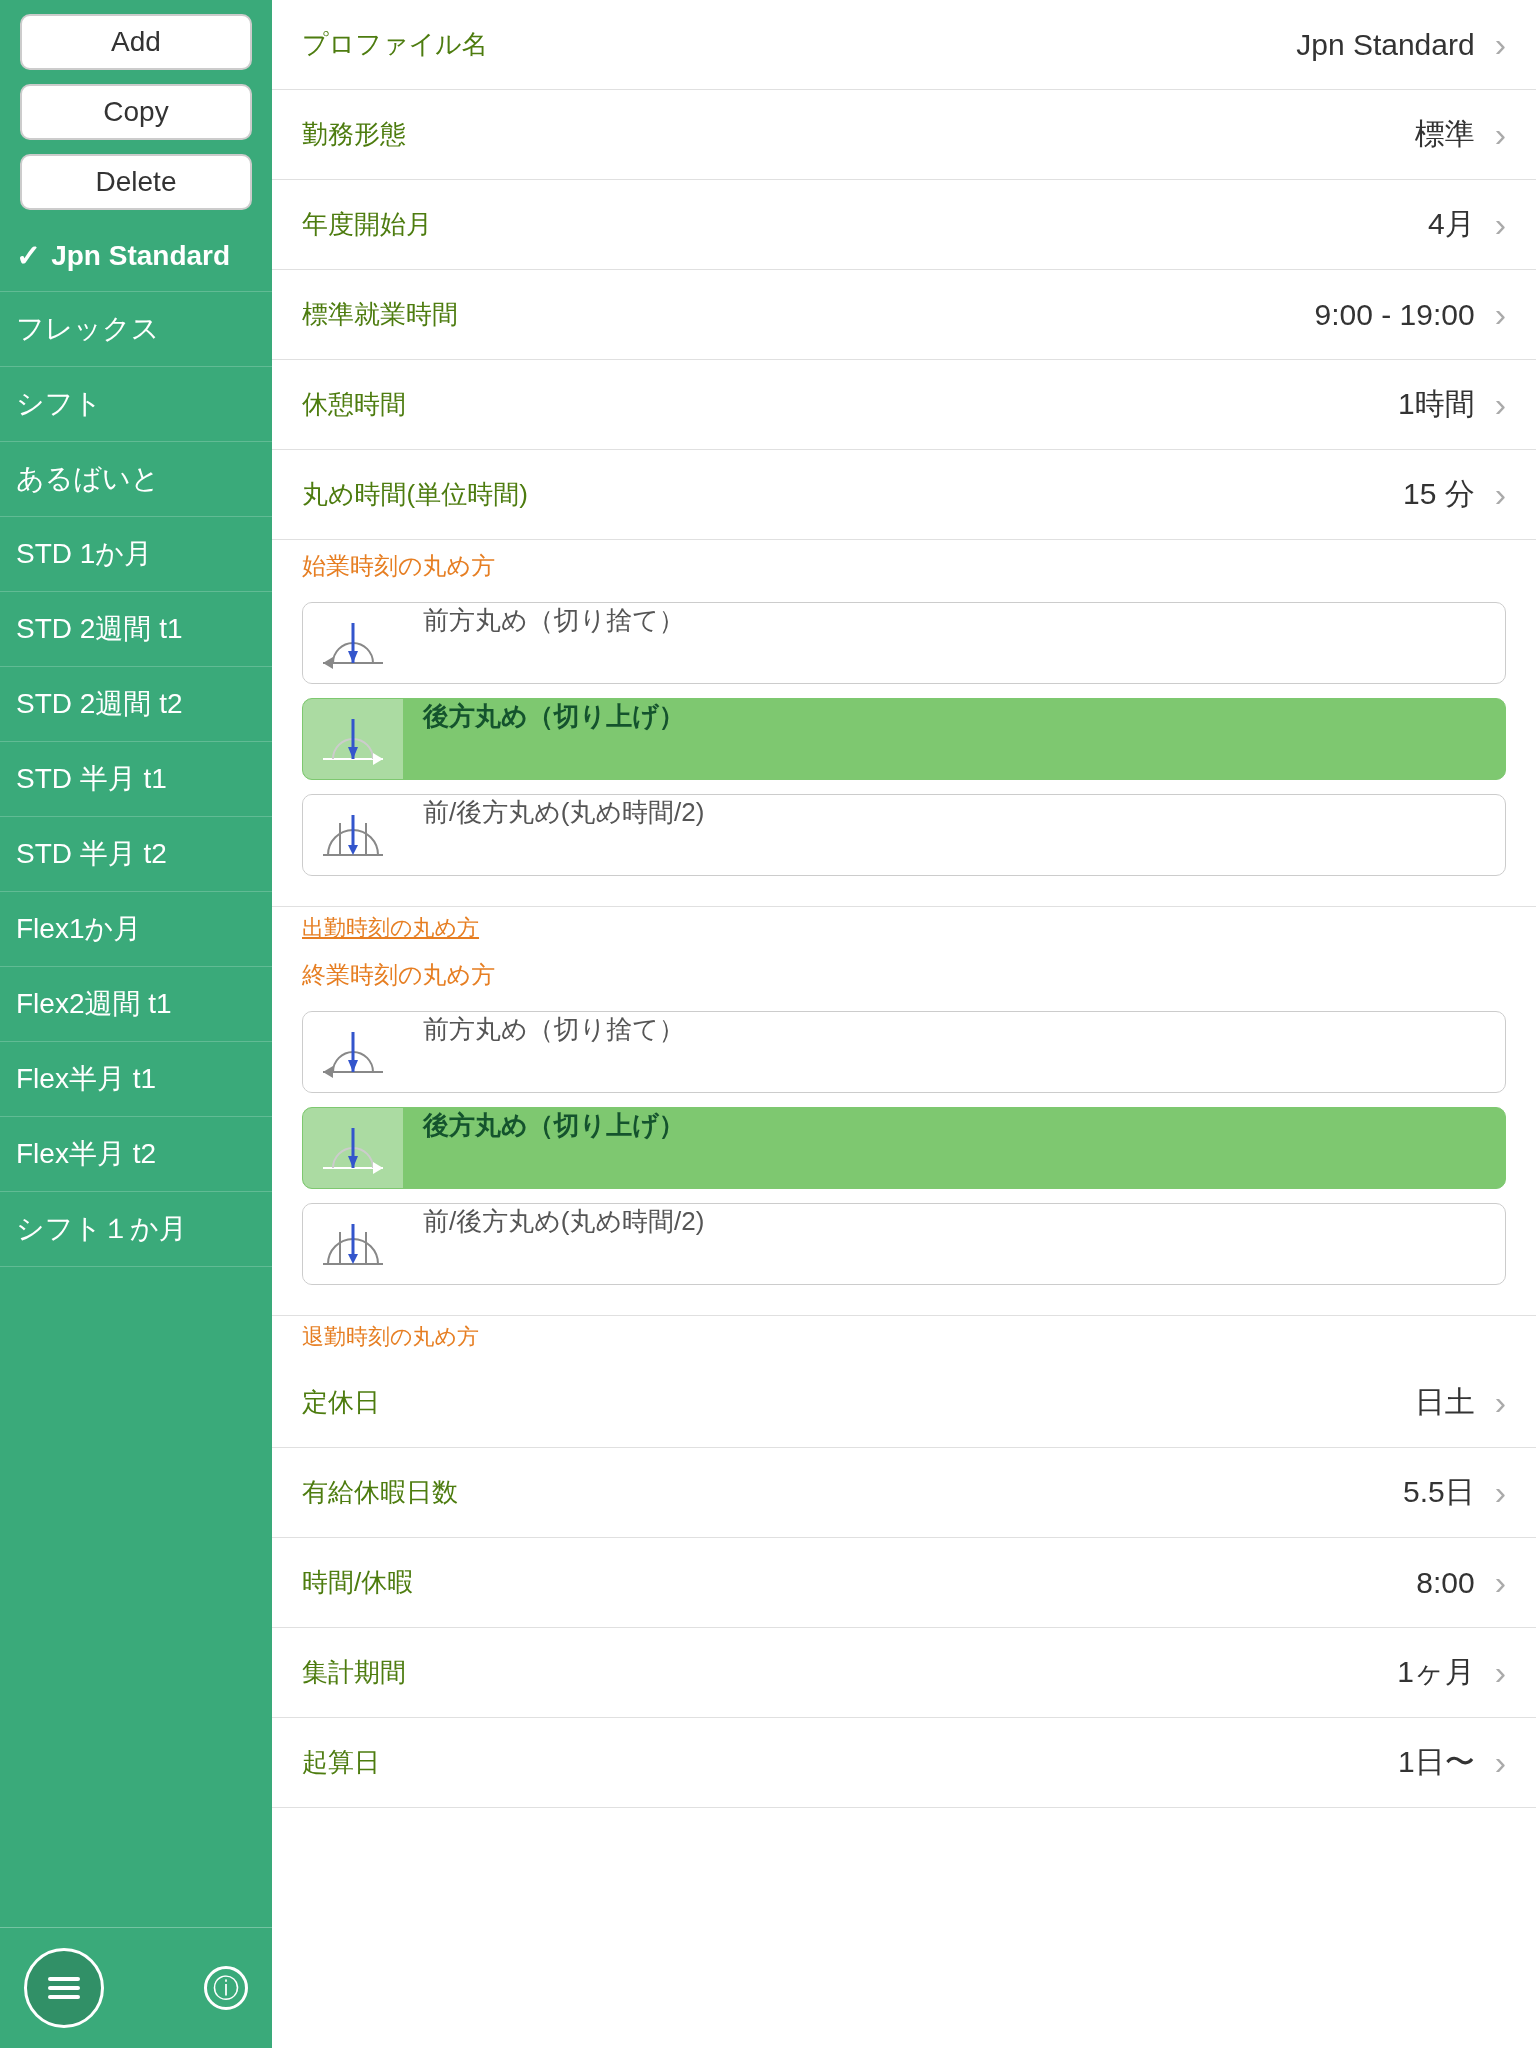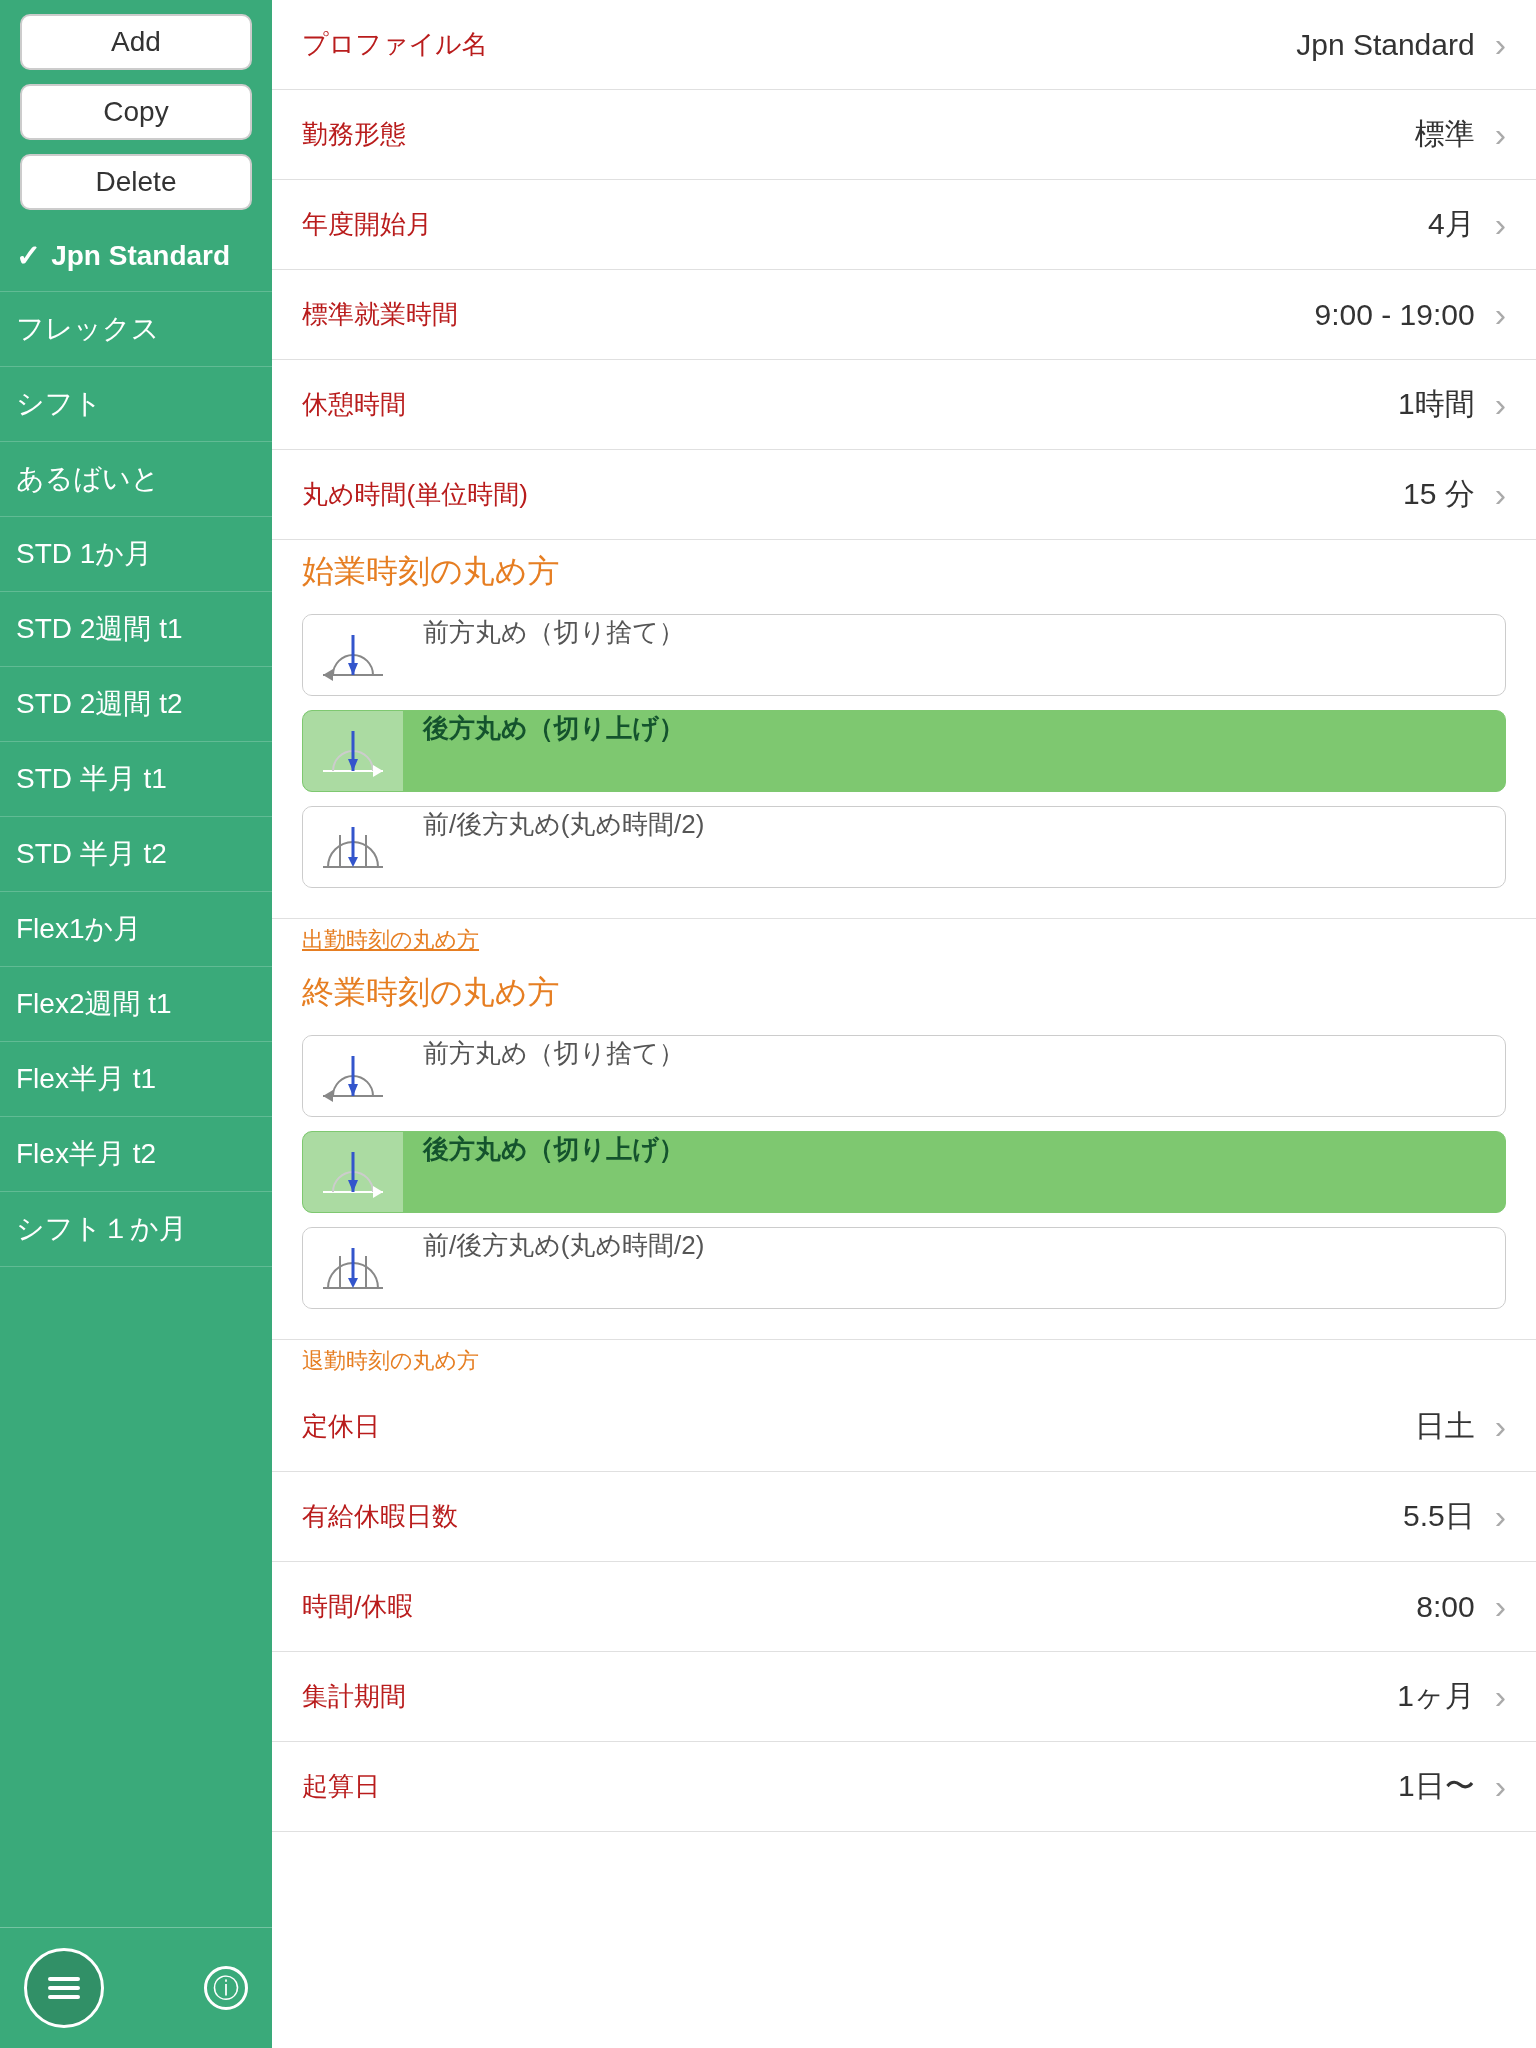--- a/index.html
+++ b/index.html
@@ -108,42 +108,42 @@
     .row {
       display: flex;
       align-items: center;
       border-bottom: 1px solid #e0e0e0;
       padding: 0 30px;
       min-height: 90px;
       cursor: pointer;
     }
 
     .row-label {
-      color: #b91c1c;
+      color: #4d7c0f;
       font-size: 26px;
       flex: 1;
       padding: 22px 0;
     }
 
     .row-value {
       color: #333;
       font-size: 30px;
       margin-right: 14px;
     }
 
     .chevron {
       color: #aaa;
       font-size: 34px;
       margin-left: 6px;
     }
 
     
     .section-label {
       color: #e67e22;
-      font-size: 32px;
+      font-size: 24px;
       padding: 10px 30px 4px 30px;
       background: #fff;
     }
 
     
     .rounding-group {
       padding: 16px 30px;
       background: #fff;
       border-bottom: 1px solid #e0e0e0;
     }

